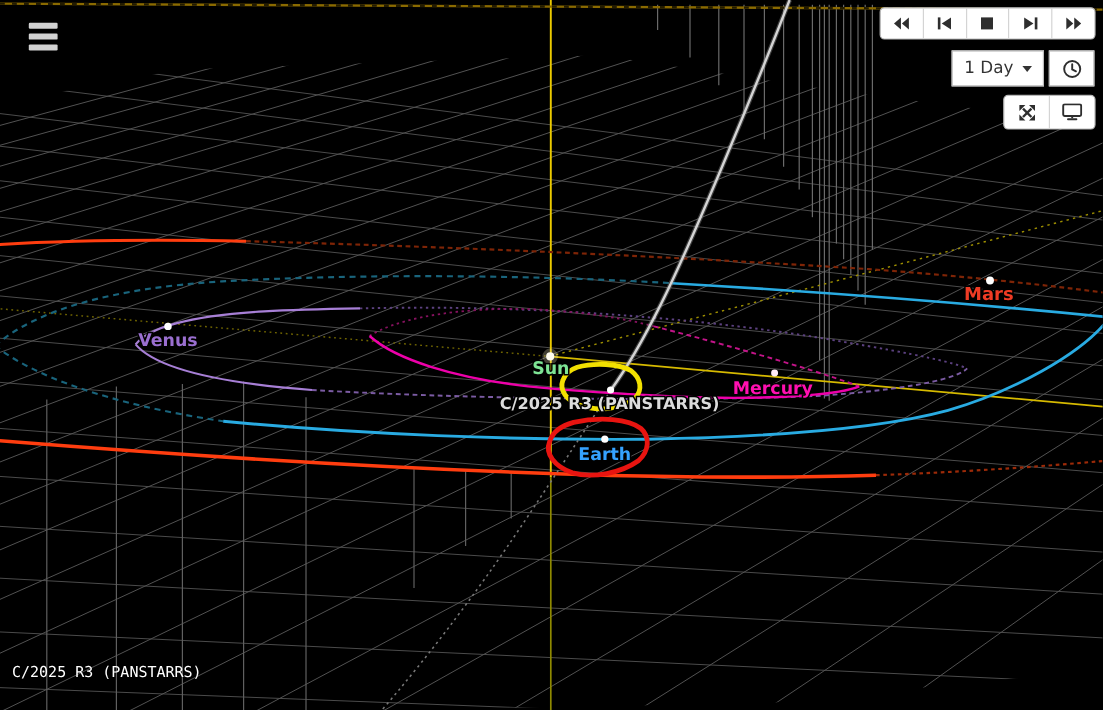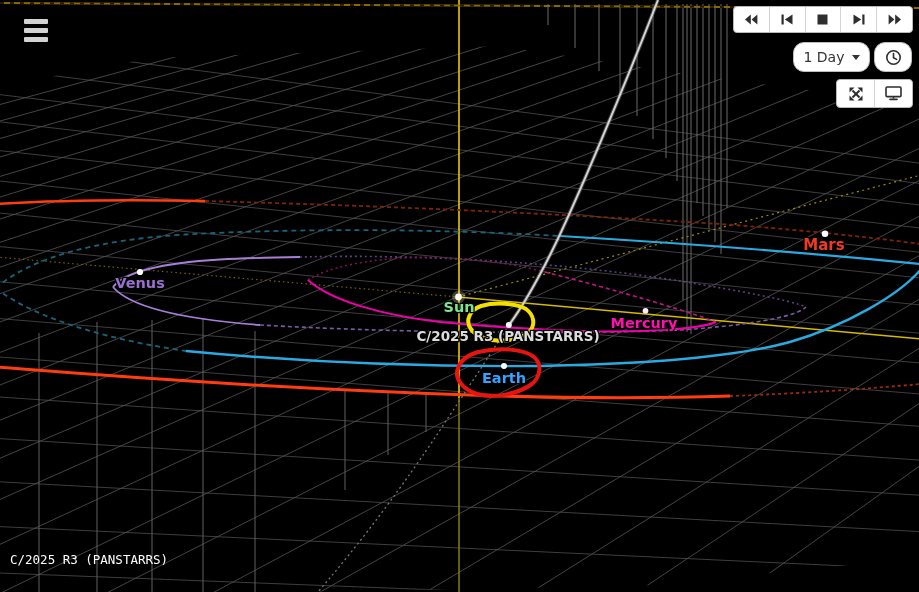--- a/index.html
+++ b/index.html
@@ -11,21 +11,21 @@
   .hamburger{position:absolute;left:24px;top:19px;width:24px;height:23px;cursor:pointer;}
   .hamburger .bar{position:absolute;left:0;width:24px;height:4.5px;background:#d2d2d2;border-radius:1px;}
   .hamburger .b1{top:0}.hamburger .b2{top:9px}.hamburger .b3{top:18px}
 
   
   .btn-group{position:absolute;display:flex;background:#fff;border:1px solid #b9b9b9;border-radius:4px;box-sizing:border-box;}
   .btn-cell{flex:1;display:flex;align-items:center;justify-content:center;cursor:pointer;}
   .btn-cell + .btn-cell{border-left:1px solid #d4d4d4;}
   .row1{left:733px;top:6px;width:180px;height:27px;}
   .btn-single{position:absolute;display:flex;align-items:center;justify-content:center;background:#fff;
-              border:1px solid #bdbdbd;border-radius:11px;box-sizing:border-box;cursor:pointer;}
+              border:1px solid #bdbdbd;border-radius:0;box-sizing:border-box;cursor:pointer;}
   .btn-interval{left:793px;top:42px;width:77px;height:30px;gap:7px;font-size:14px;color:#333;}
   .btn-clock{left:874px;top:42px;width:38px;height:30px;}
   .row3{left:836px;top:79px;width:77px;height:29px;}
   .caret-down{width:0;height:0;border-left:4px solid transparent;border-right:4px solid transparent;border-top:5px solid #333;}
   .icon svg{display:block;}
 
   
   .info{position:absolute;left:10px;top:514px;color:var(--c-info_text,#fff);
         font-family:"DejaVu Sans Mono",monospace;font-size:12.5px;line-height:18.6px;white-space:pre;}
 </style>

